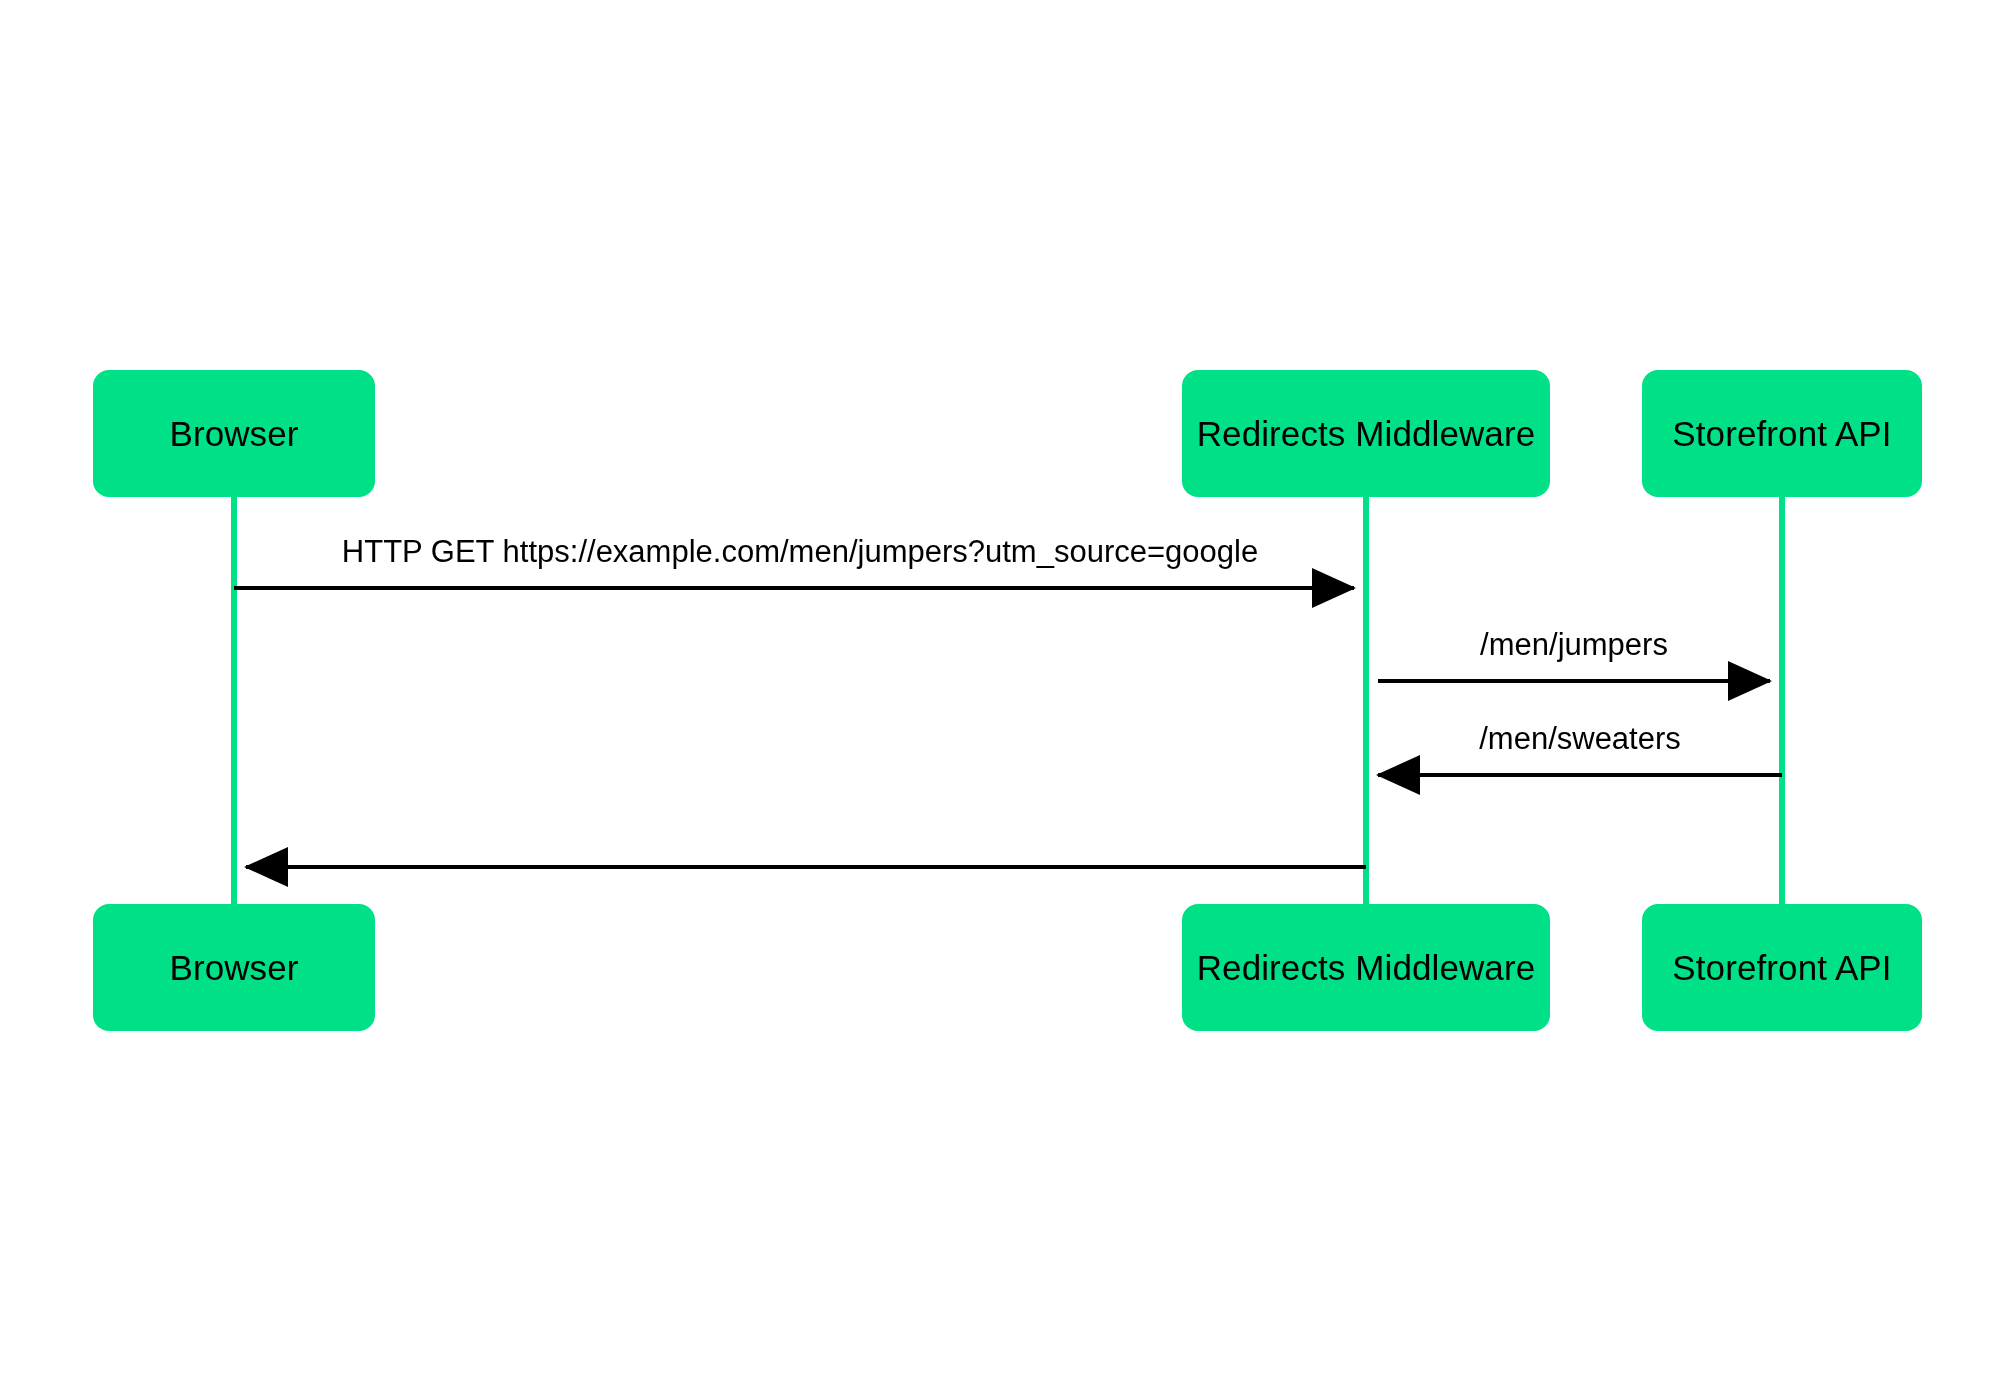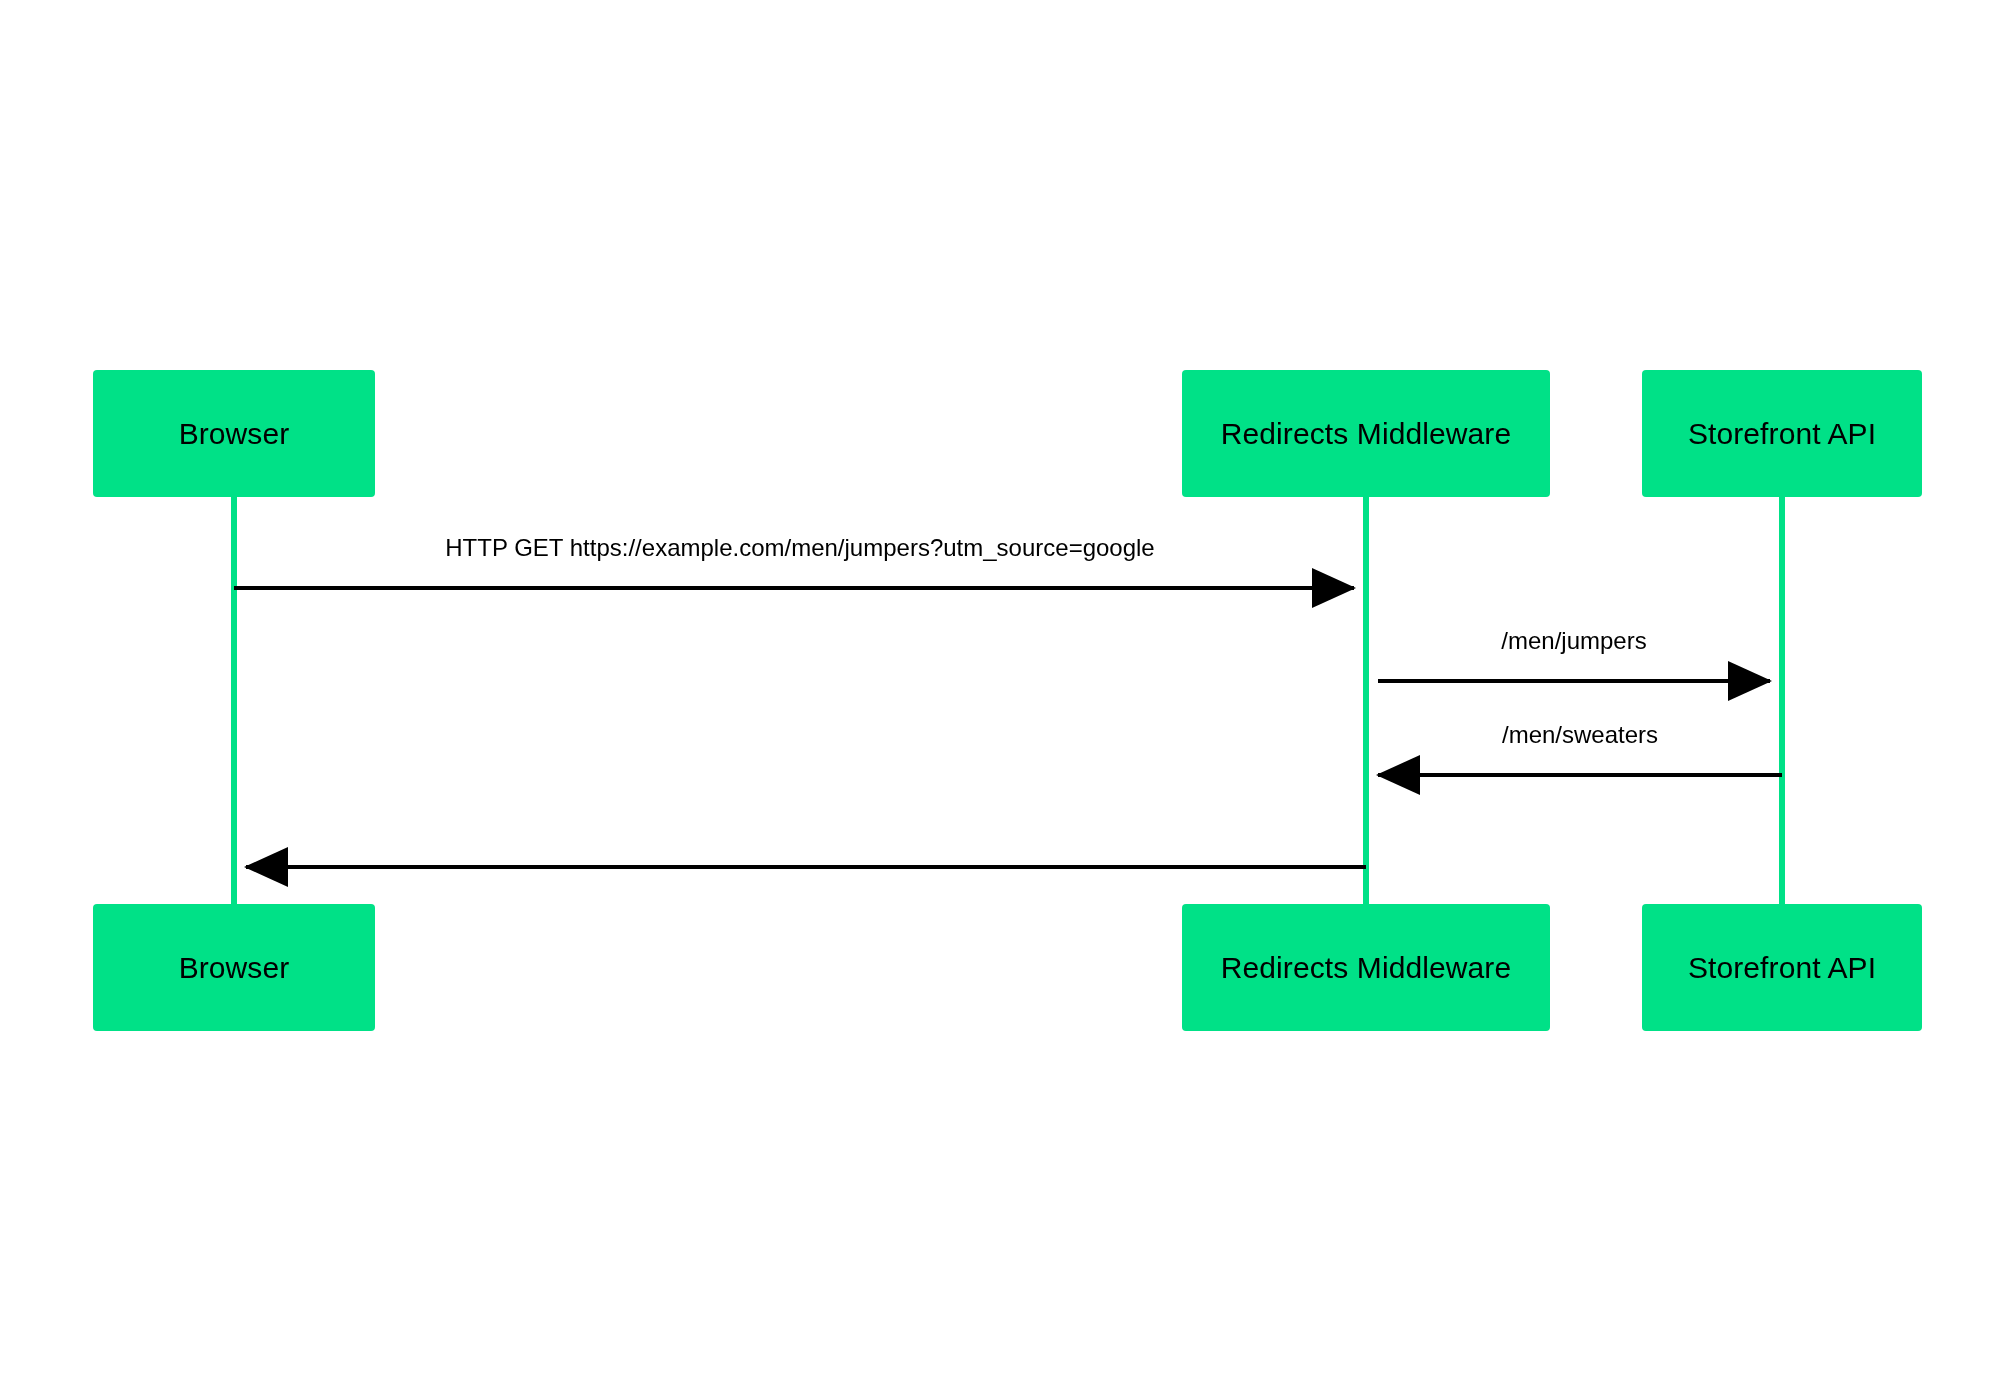--- a/index.html
+++ b/index.html
@@ -20,37 +20,37 @@
     left: 0;
     top: 0;
     width: 2016px;
     height: 1400px;
     display: block;
   }
   .actor-box {
     position: absolute;
     box-sizing: border-box;
     background: #00e187;
-    border-radius: 4px;
+    border-radius: 16px;
     display: flex;
     align-items: center;
     justify-content: center;
     color: #000000;
     font-family: "Liberation Sans", sans-serif;
-    font-size: 30px;
+    font-size: 35px;
     font-weight: 400;
     letter-spacing: 0.1px;
     white-space: nowrap;
   }
   .msg-label {
     position: absolute;
     transform: translateX(-50%);
     color: #000000;
     font-family: "Liberation Sans", sans-serif;
-    font-size: 24px;
+    font-size: 31px;
     font-weight: 400;
     white-space: nowrap;
     text-align: right;
     line-height: 1;
   }
 </style>
 </head>
 <body>
 
 <div id="stage">

